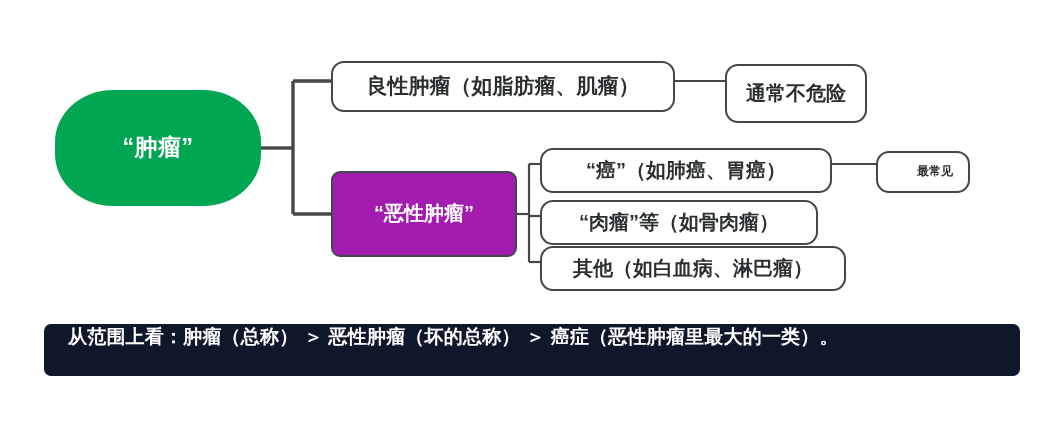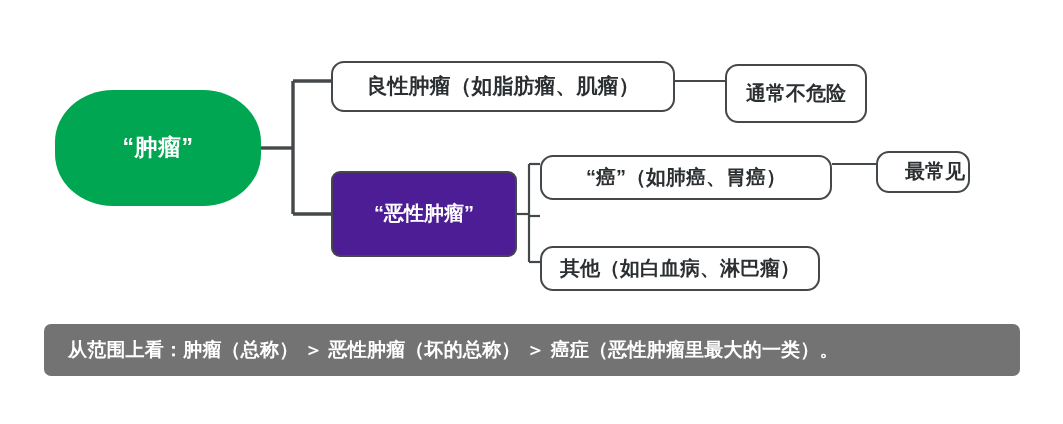--- a/index.html
+++ b/index.html
@@ -67,66 +67,66 @@
     top: 58px;
     width: 142px;
     height: 59px;
     font-size: 20px;
   }
   .node-malignant {
     left: 331px;
     top: 171px;
     width: 186px;
     height: 86px;
-    background: #4c1d95;
+    background: #a21caf;
     border: 2.5px solid #44484a;
     border-radius: 9px;
     color: #ffffff;
     font-size: 20px;
     font-weight: bold;
   }
   .node-carcinoma {
     left: 540px;
-    top: 149px;
+    top: 142px;
     width: 292px;
     height: 45px;
     font-size: 20px;
   }
   .node-sarcoma {
     left: 540px;
     top: 194px;
     width: 278px;
     height: 45px;
     font-size: 20px;
   }
   .node-other {
     left: 540px;
     top: 240px;
-    width: 280px;
+    width: 306px;
     height: 45px;
     font-size: 20px;
   }
   .node-most-common {
     left: 876px;
     top: 145px;
     width: 94px;
     height: 42px;
-    font-size: 20px;
+    font-size: 12px;
     padding-left: 24px;
   }
   .banner {
     position: absolute;
     left: 44px;
     top: 324px;
     width: 976px;
     height: 52px;
-    background: #737373;
+    background: #0f172a;
     border-radius: 7px;
     display: flex;
-    align-items: center;
+    align-items: flex-start;
     z-index: 2;
   }
   .banner-text {
     color: #ffffff;
     font-size: 19px;
     font-weight: bold;
     padding-left: 24px;
     letter-spacing: 0.2px;
     white-space: nowrap;
   }
@@ -183,20 +183,23 @@
   </div>
 
   <div class="node node-white node-carcinoma">
     <span>“癌”（如肺癌、胃癌）</span>
   </div>
 
   <div class="node node-white node-most-common">
     <span>最常见</span>
   </div>
 
+  <div class="node node-white node-sarcoma">
+    <span>“肉瘤”等（如骨肉瘤）</span>
+  </div>
 
   <div class="node node-white node-other">
     <span>其他（如白血病、淋巴瘤）</span>
   </div>
 
   <div class="banner">
     <span class="banner-text">从范围上看：肿瘤（总称） ＞ 恶性肿瘤（坏的总称） ＞ 癌症（恶性肿瘤里最大的一类）。</span>
   </div>
 
 </div>

